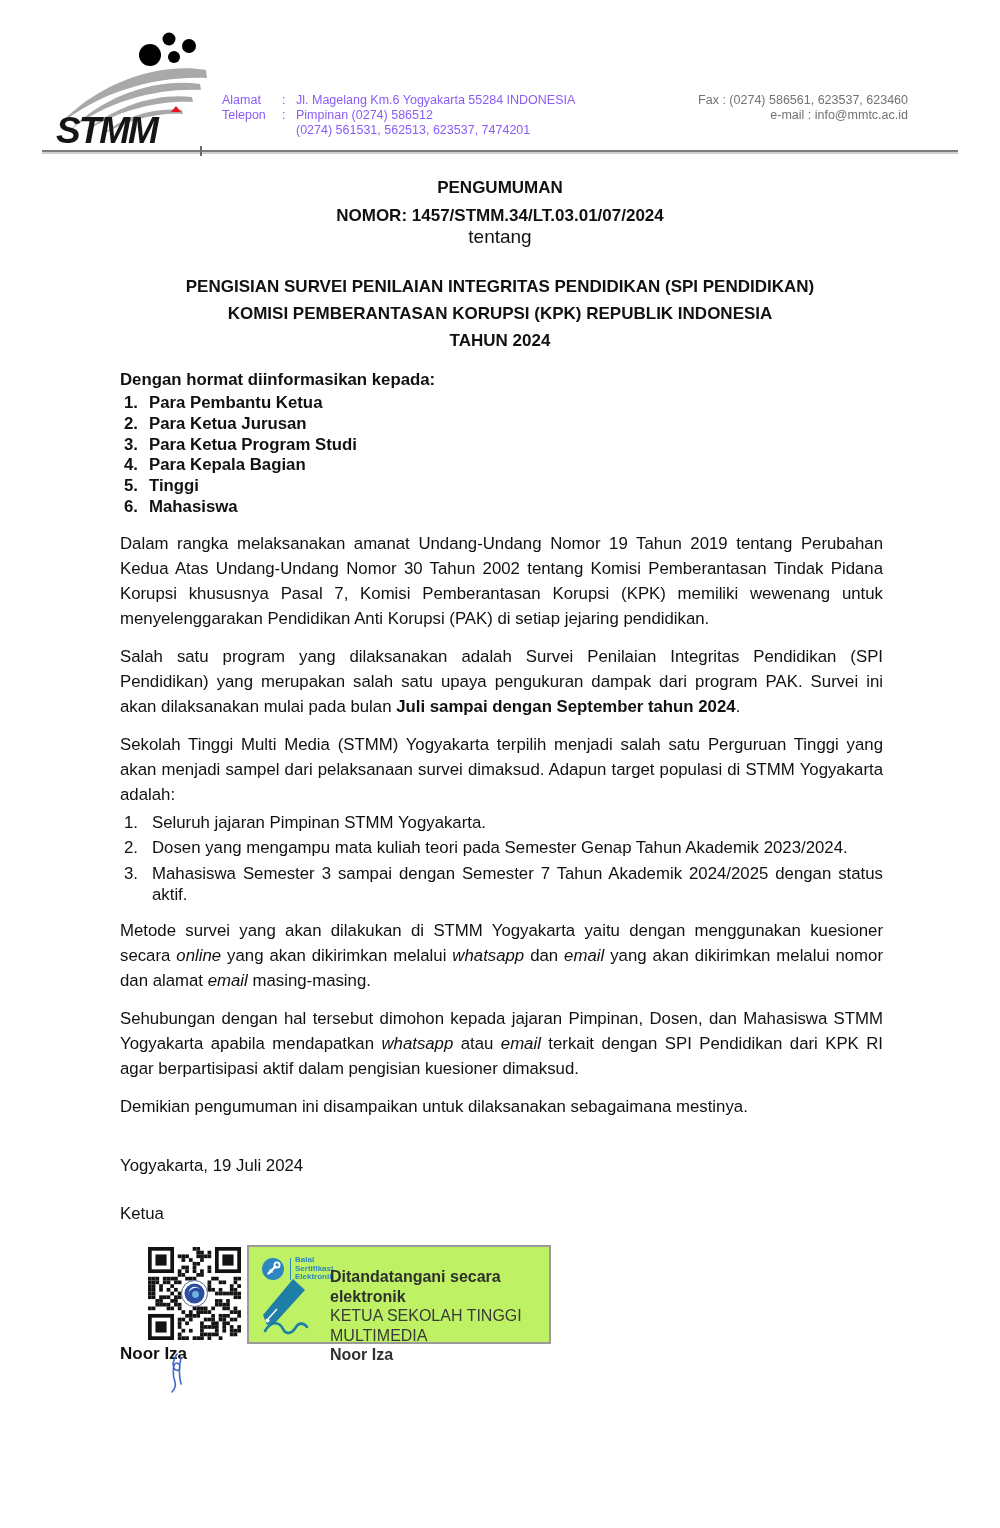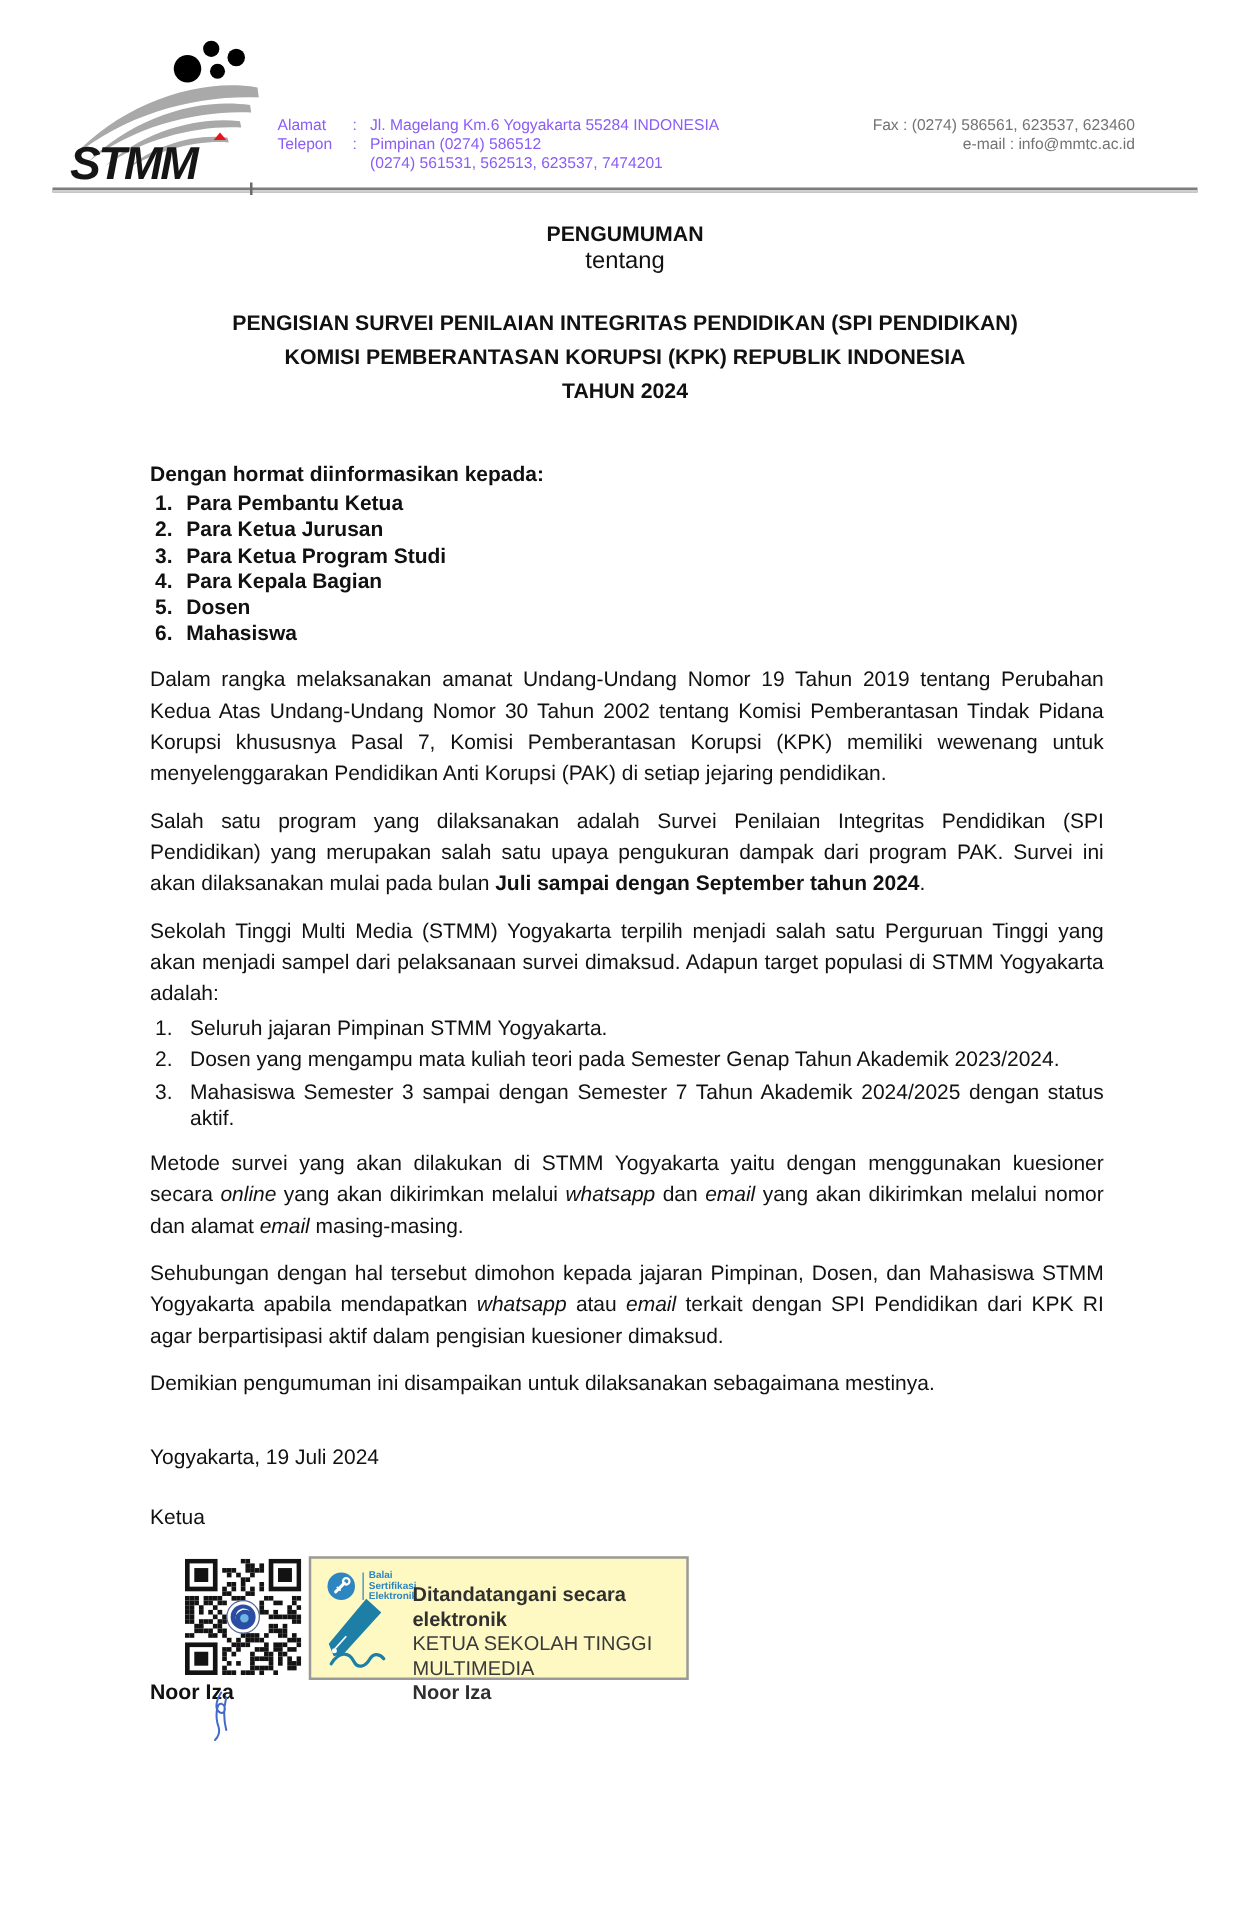--- a/index.html
+++ b/index.html
@@ -41,21 +41,21 @@
   .targets { margin-top:5px; }
   .targets .li { display:flex; line-height:21px; margin-top:4.5px; }
   .targets .num { flex:none; width:32px; padding-left:4px; }
   .targets .txt { flex:1; text-align:justify; }
 
   
   .place-date { position:absolute; left:120px; top:1156px; font-size:16.8px; }
   .position-title { position:absolute; left:120px; top:1204px; font-size:16.8px; }
   .qr { position:absolute; left:148px; top:1247px; width:93px; height:93px; }
   .esign-box { position:absolute; left:247px; top:1245px; width:304px; height:99px;
-               border:2px solid #9a9a9a; background:#fef9c3; }
+               border:2px solid #9a9a9a; background:#bef264; }
   .bsre { position:absolute; left:12px; top:9px; display:flex; align-items:center; }
   .bsre-divider { width:1px; height:22px; background:var(--accent-blue); margin:0 4px 0 5px; }
   .bsre-text { font-size:8px; line-height:8.5px; font-weight:bold; color:var(--accent-blue); }
   .pen { position:absolute; left:6px; top:32px; width:66px; height:62px; }
   .esign-text { position:absolute; left:81px; top:4px; width:215px; font-size:16px; line-height:19.5px; color:#3a3a3a;margin-top:16px; }
   .esign-text .b1 { font-weight:bold; color:#2f2f2f; }
   .esign-text .nm { font-weight:bold; color:#2f2f2f; }
   .signer-name { position:absolute; left:120px; top:1344px; font-size:17px; font-weight:bold; }
   .paraf { position:absolute; left:168px; top:1352px; width:22px; height:42px; }
 </style>
@@ -105,20 +105,21 @@
   <div class="contact-right">
     <div>Fax : (0274) 586561, 623537, 623460</div>
     <div>e-mail : info@mmtc.ac.id</div>
   </div>
 
   <div class="divider"></div>
   <div class="divider-tick"></div>
 
   <div class="title-block">
     <div class="t-heading">PENGUMUMAN</div>
+    <div class="t-number">NOMOR: 1457/STMM.34/LT.03.01/07/2024</div>
     <div class="t-about">tentang</div>
     <div class="t-subject">
       <div>PENGISIAN SURVEI PENILAIAN INTEGRITAS PENDIDIKAN (SPI PENDIDIKAN)</div>
       <div>KOMISI PEMBERANTASAN KORUPSI (KPK) REPUBLIK INDONESIA</div>
       <div>TAHUN 2024</div>
     </div>
   </div>
 
   <div class="body-col">
     <div class="salutation">Dengan hormat diinformasikan kepada:</div>
@@ -135,21 +136,21 @@
       <div class="li">
         <span class="num">3.</span>
         <span>Para Ketua Program Studi</span>
       </div>
       <div class="li">
         <span class="num">4.</span>
         <span>Para Kepala Bagian</span>
       </div>
       <div class="li">
         <span class="num">5.</span>
-        <span>Dosen</span>
+        <span>Tinggi</span>
       </div>
       <div class="li">
         <span class="num">6.</span>
         <span>Mahasiswa</span>
       </div>
     </div>
 
     <p><span>Dalam rangka melaksanakan amanat Undang-Undang Nomor 19 Tahun 2019 tentang Perubahan Kedua Atas Undang-Undang Nomor 30 Tahun 2002 tentang Komisi Pemberantasan Tindak Pidana Korupsi khususnya Pasal 7, Komisi Pemberantasan Korupsi (KPK) memiliki wewenang untuk menyelenggarakan Pendidikan Anti Korupsi (PAK) di setiap jejaring pendidikan.</span></p>
     <p><span>Salah satu program yang dilaksanakan adalah Survei Penilaian Integritas Pendidikan (SPI Pendidikan) yang merupakan salah satu upaya pengukuran dampak dari program PAK. Survei ini akan dilaksanakan mulai pada bulan </span><span style="font-weight: bold;">Juli sampai dengan September tahun 2024</span><span>.</span></p>
     <p><span>Sekolah Tinggi Multi Media (STMM) Yogyakarta terpilih menjadi salah satu Perguruan Tinggi yang akan menjadi sampel dari pelaksanaan survei dimaksud. Adapun target populasi di STMM Yogyakarta adalah:</span></p>

